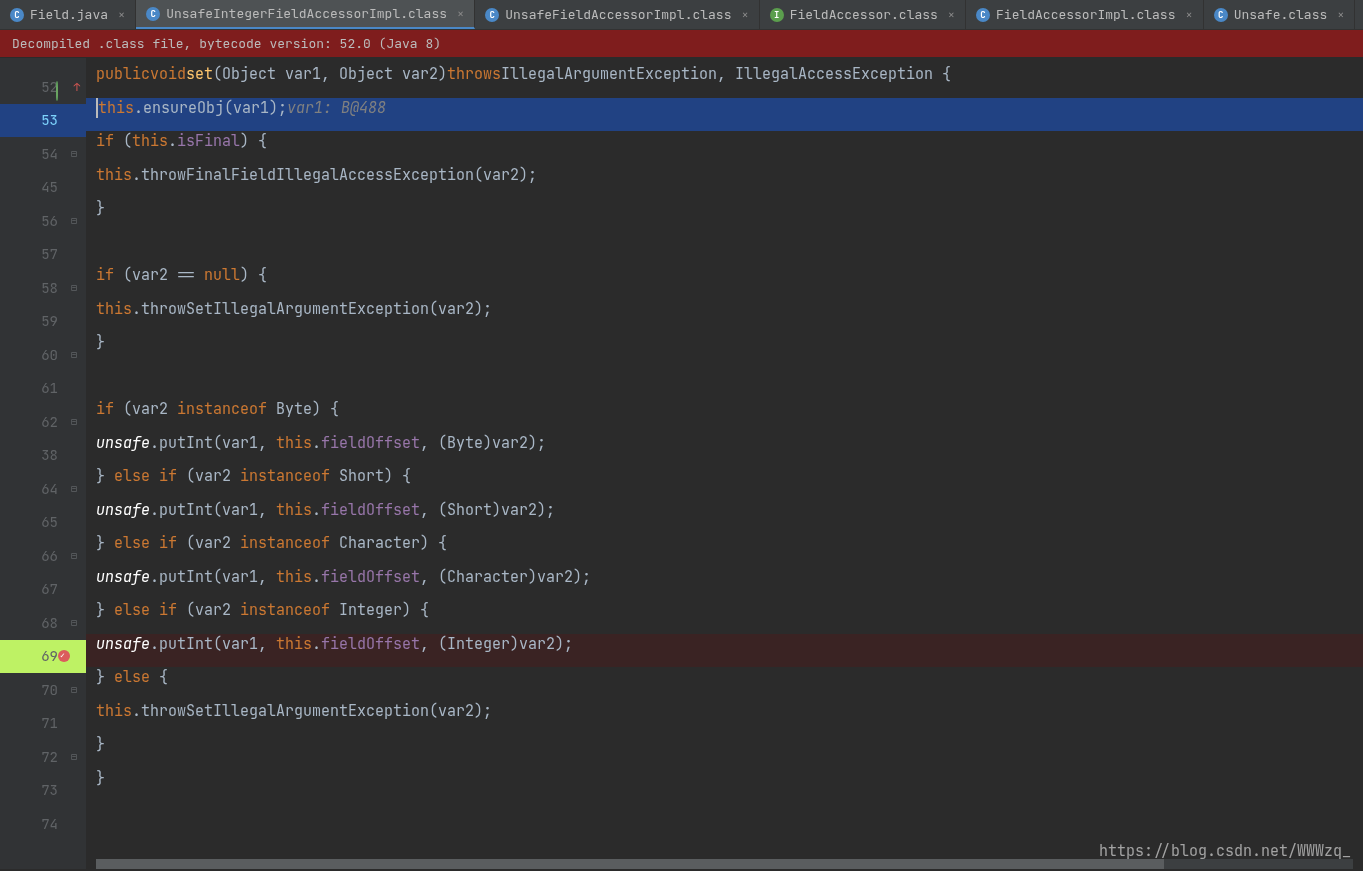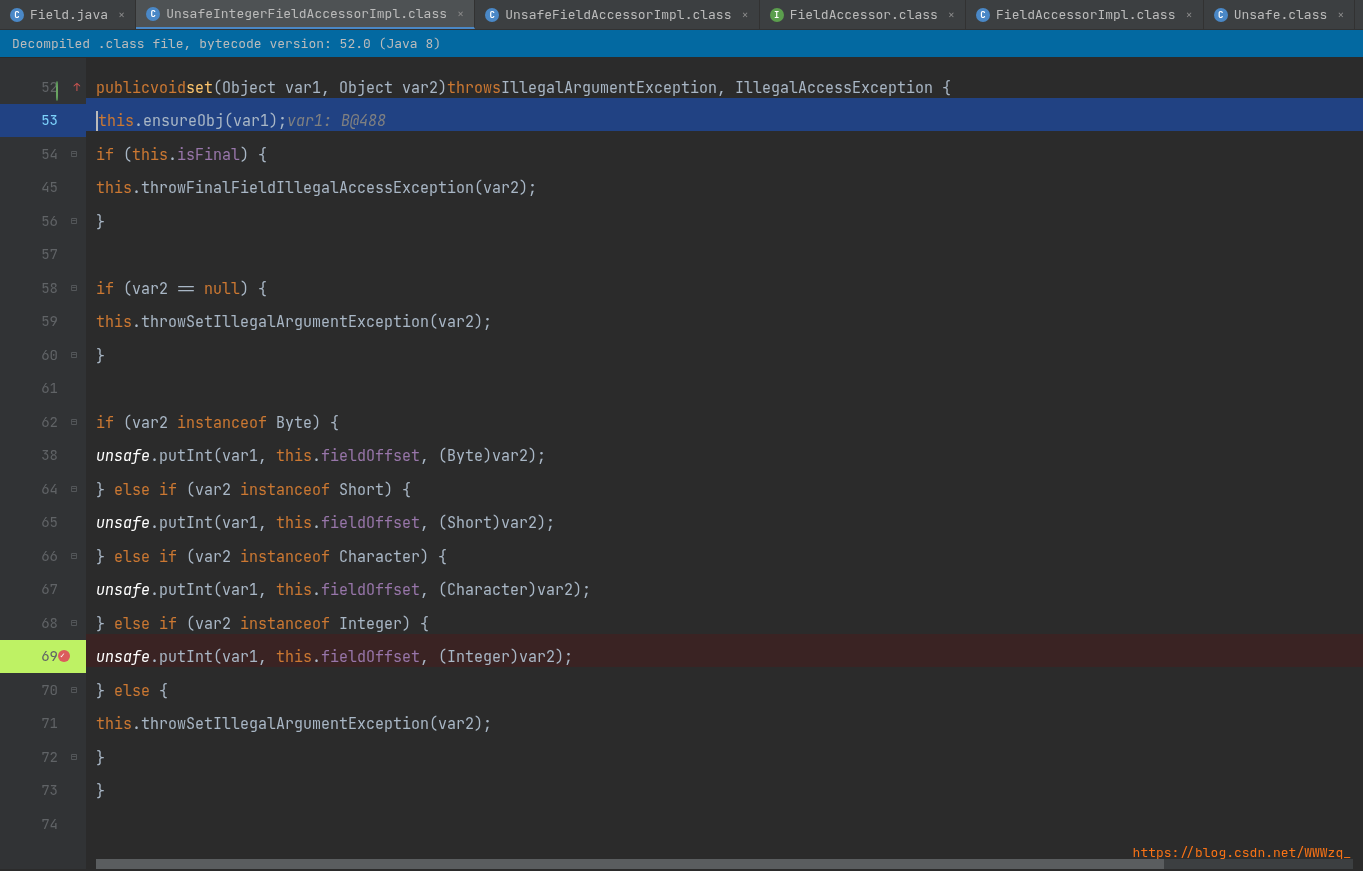--- a/index.html
+++ b/index.html
@@ -5,43 +5,43 @@
 *{margin:0;padding:0;box-sizing:border-box;}
 body{background:#2b2b2b;font-family:"JetBrains Mono","Consolas",monospace;font-size:15px;color:#a9b7c6;overflow:hidden;width:1363px;height:871px;}
 .tabs{display:flex;background:#3c3f41;height:30px;border-bottom:1px solid #323232;}
 .tab{display:flex;align-items:center;padding:0 10px;gap:6px;border-right:1px solid #323232;color:#bbbbbb;font-size:13px;cursor:pointer;white-space:nowrap;}
 .tab.active{background:#4e5254;border-bottom:2px solid #4a88c7;}
 .tab-icon{width:14px;height:14px;border-radius:50%;display:inline-flex;align-items:center;justify-content:center;font-size:9px;font-weight:bold;}
 .tab-icon.c{background:#4a88c7;color:#fff;}
 .tab-icon.i{background:#5b9e4d;color:#fff;}
 .tab-close{color:#8a8a8a;font-size:12px;margin-left:4px;}
 .tabs-more{display:flex;align-items:center;padding:0 8px;color:#bbbbbb;}
-.banner{background:#0369a1;color:#bbbbbb;padding:5px 12px;font-size:13px;border-bottom:1px solid #2b2b2b;}
+.banner{background:#7f1d1d;color:#bbbbbb;padding:5px 12px;font-size:13px;border-bottom:1px solid #2b2b2b;}
 .editor{display:flex;height:calc(100% - 60px);position:relative;}
 .gutter{background:#313335;width:86px;flex-shrink:0;padding-top:12px;}
 .gline{display:flex;align-items:center;justify-content:flex-end;height:33.5px;padding-right:28px;color:#606366;font-size:14px;position:relative;}
 .gline .fold{position:absolute;right:6px;width:12px;height:12px;display:flex;align-items:center;justify-content:center;color:#606366;font-size:10px;}
 .gline .mark{position:absolute;right:20px;width:10px;height:10px;}
 .green-dot{width:10px;height:10px;border-radius:50%;background:#499c54;border:1px solid #6ba462;}
 .red-up{color:#c75450;font-size:11px;position:absolute;right:6px;}
 .red-break{width:12px;height:12px;border-radius:50%;background:#db5c5c;position:absolute;left:58px;}
 .red-break::after{content:"✓";color:#fff;font-size:8px;position:absolute;top:0;left:2px;}
 .code{flex:1;padding-top:6px;overflow:hidden;}
-.cline{height:33.5px;display:flex;align-items:flex-end;white-space:pre;padding-left:10px;}
+.cline{height:33.5px;display:flex;align-items:flex-start;white-space:pre;padding-left:10px;}
 .cline.hl{background:#214283;}
 .cline.bp{background:#3a2323;}
 .kw{color:#cc7832;}
 .mname{color:#ffc66d;}
 .field{color:#9876aa;}
 .comment{color:#808080;font-style:italic;}
 .type{color:#a9b7c6;}
 .static-ital{color:#ffffff;font-style:italic;}
 .punct{color:#a9b7c6;}
 .cursor{border-left:2px solid #bbbbbb;height:20px;display:inline-block;vertical-align:middle;}
-.watermark{position:absolute;bottom:8px;right:12px;color:#f97316;font-size:13px;}
+.watermark{position:absolute;bottom:8px;right:12px;color:#a3a3a3;font-size:15px;}
 .hscroll{position:absolute;bottom:0;left:96px;right:10px;height:10px;background:#3c3f41;}
 .hscroll-thumb{height:100%;background:#5a5d5f;width:85%;}
 </style>
 </head>
 <body>
 
 <div class="tabs">
   <div class="tab">
       <span class="tab-icon c">C</span>
       <span>Field.java</span>

